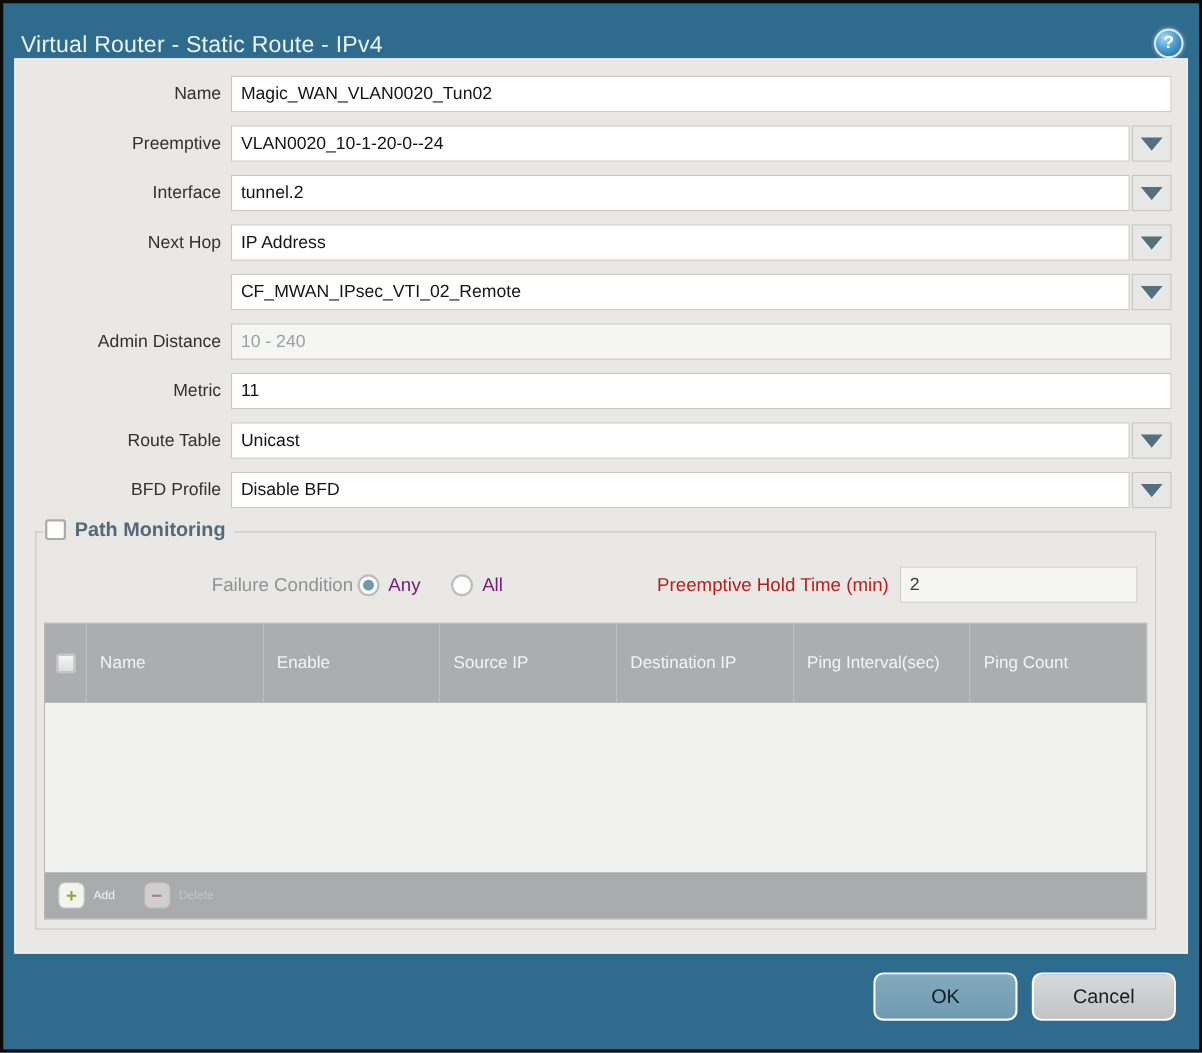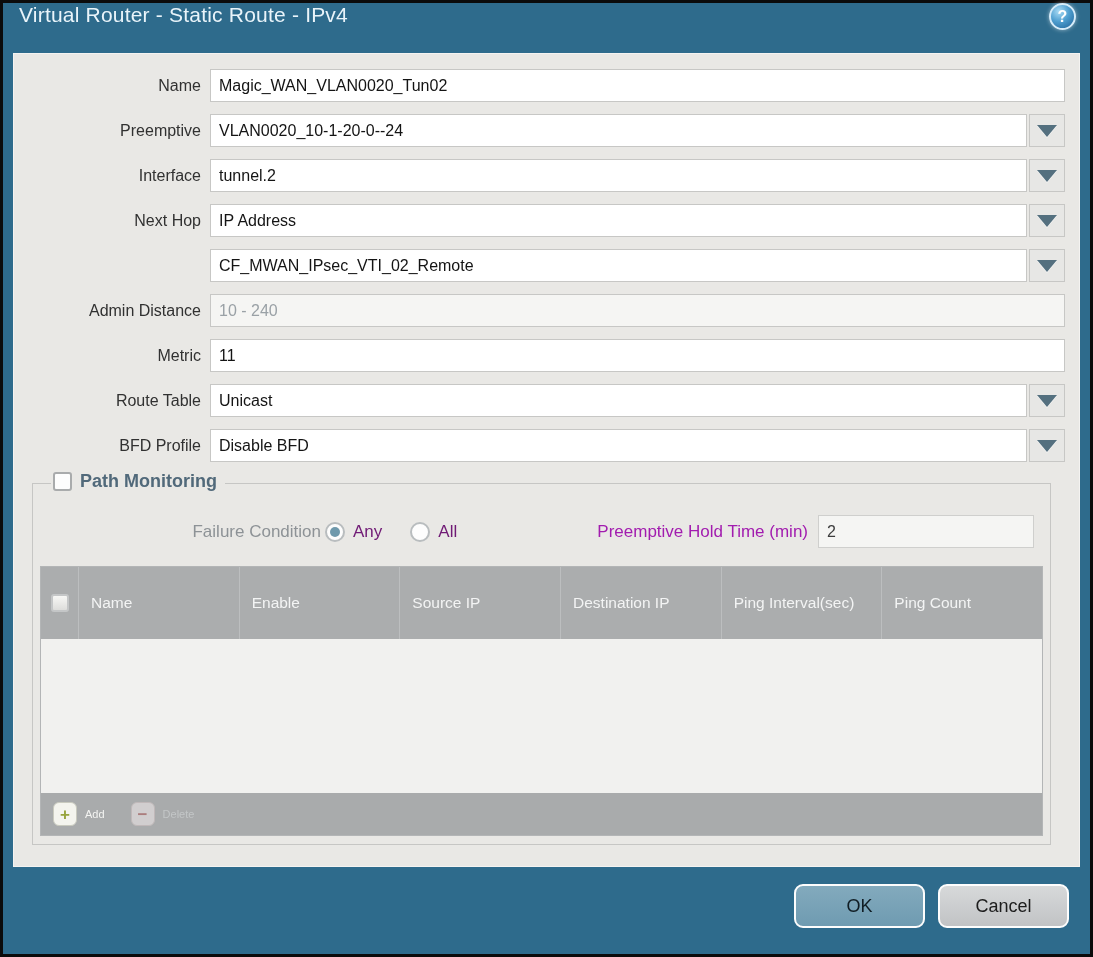--- a/index.html
+++ b/index.html
@@ -10,21 +10,21 @@
     width:1093px; height:957px;
     background:#2e6b8c;
     border:3px solid #0b0b0b;
     display:flex; flex-direction:column;
     position:relative;
   }
 
   
   .titlebar{
     height:50px; flex:0 0 50px;
-    display:flex; align-items:flex-start;
+    display:flex; align-items:flex-end;
     padding:0 14px 0 16px;
     border-radius:24px;
   }
   .title{ color:#e9f4fa; font-size:21px; letter-spacing:.2px; }
   .help-btn{
     margin-left:auto;
     width:27px; height:27px; border-radius:50%;
     background: radial-gradient(circle at 35% 28%, #aadcf5 0%, #4f9fd0 45%, #1d6096 100%);
     border:2px solid #d6ecf9;
     color:#fff; font-weight:bold; font-size:16px;
@@ -74,21 +74,21 @@
 
   
   .fieldset{
     position:relative;
     margin:21px 14px 0 18px;
     border:1px solid #c6c6c4;
     height:362px;
     padding:0;
   }
   .legend{
-    position:absolute; top:-13px; left:18px;
+    position:absolute; top:-13px; left:6px;
     background:#e9e8e5; padding:0 8px 0 2px;
     display:flex; align-items:center; gap:8px;
   }
   .checkbox{
     width:19px; height:19px; border-radius:3px;
     background:#fdfdfd; border:2px solid #a9abac;
     cursor:pointer;
   }
   .legend-text{ font-size:18px; font-weight:bold; color:#51697a; }
 
@@ -98,21 +98,21 @@
   }
   .fc-label{ flex:0 0 292px; text-align:right; font-size:17px; color:#8d9296; padding-right:4px; }
   .radio-wrap{ display:flex; align-items:center; gap:8px; margin-right:28px; cursor:pointer; }
   .radio{
     width:20px; height:20px; border-radius:50%;
     background:#fdfdfd; border:2px solid #b9bdbf;
     display:flex; align-items:center; justify-content:center;
   }
   .radio .dot{ width:10px; height:10px; border-radius:50%; background:#6f99ac; }
   .radio-label{ font-size:17px; color:#701a75; }
-  .pht-label{ margin-left:auto; font-size:17px; color:#a21caf; padding-right:10px;text-align:right; }
+  .pht-label{ margin-left:auto; font-size:17px; color:#b91c1c; padding-right:10px;text-align:right; }
   .pht-input{
     width:216px; height:33px; margin-right:16px;
     border:1px solid #cfcfcd; background:#f5f5f3;
     font-family:"Liberation Sans", sans-serif;
     font-size:16px; color:#3c3c3c; padding:0 8px; outline:none;
   }
 
   
   .grid{
     position:absolute; left:7px; right:7px; top:82px;

